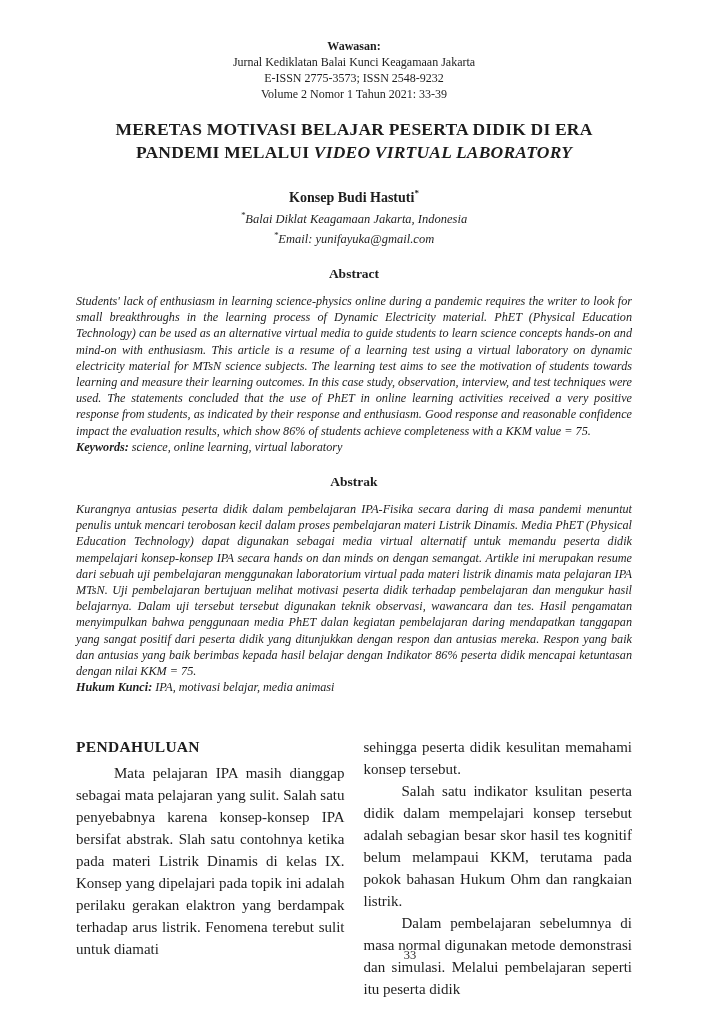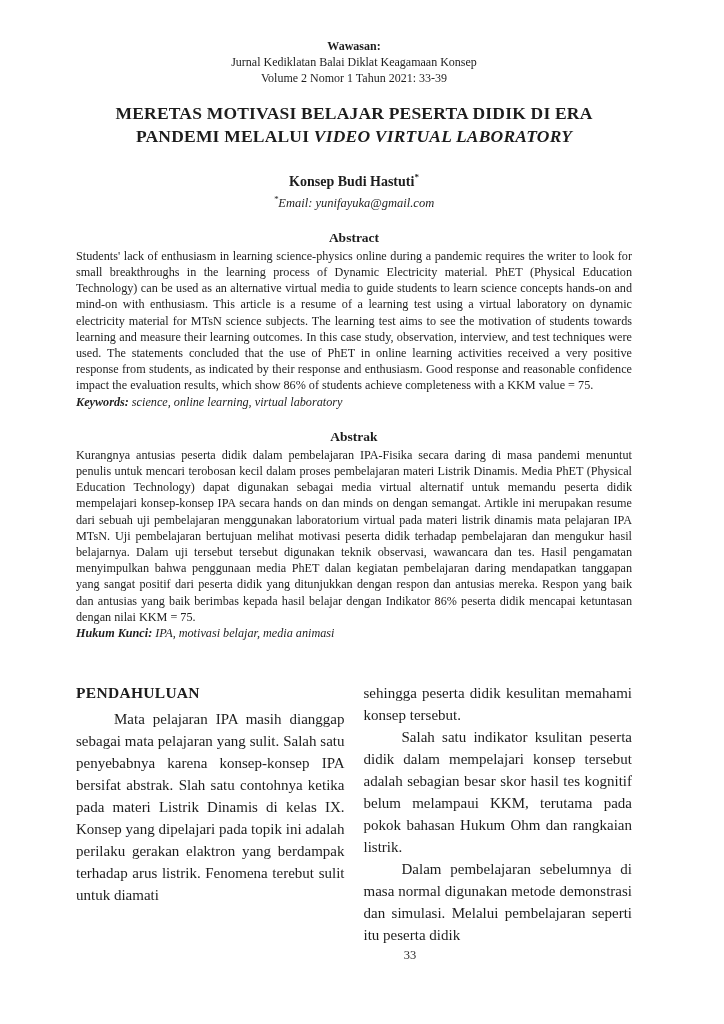--- a/index.html
+++ b/index.html
@@ -58,21 +58,22 @@
   sup { font-size: 9px; }
   
   .abs-heading {
     margin-top: 19px;
     text-align: center;
     font-weight: bold;
     font-size: 13.5px;
     line-height: 16px;
   }
   .abs-body {
-    margin-top: 2px;
+    margin-top: 11px;
+    font-style: italic;
     font-size: 12.2px;
     line-height: 16.2px;
     text-align: justify;
   }
   .abs-keywords {
     font-style: italic;
     font-size: 12.2px;
     line-height: 16.2px;
     text-align: left;
   }
@@ -111,31 +112,33 @@
     padding-left: 48px;
   }
 </style>
 </head>
 <body>
 
 <div class="page">
 
   <div class="journal-header">
     <div class="journal-name">Wawasan:</div>
-    <div>Jurnal Kediklatan Balai Diklat Keagamaan Konsep</div>
+    <div>Jurnal Kediklatan Balai Kunci Keagamaan Jakarta</div>
+    <div>E-ISSN 2775-3573; ISSN 2548-9232</div>
     <div>Volume 2 Nomor 1 Tahun 2021: 33-39</div>
   </div>
 
   <div class="article-title">
     <div>MERETAS MOTIVASI BELAJAR PESERTA DIDIK DI ERA</div>
     <div><span>PANDEMI MELALUI </span><span class="it">VIDEO VIRTUAL LABORATORY</span></div>
   </div>
 
   <div class="author-block">
     <div class="author-name"><span>Konsep Budi Hastuti</span><sup>*</sup></div>
+    <div class="author-aff"><sup>*</sup><span>Balai Diklat Keagamaan Jakarta, Indonesia</span></div>
     <div class="author-aff"><sup>*</sup><span>Email: yunifayuka@gmail.com</span></div>
   </div>
 
   <div class="abs-heading">Abstract</div>
   <div class="abs-body">Students' lack of enthusiasm in learning science-physics online during a pandemic requires the writer to look for small breakthroughs in the learning process of Dynamic Electricity material. PhET (Physical Education Technology) can be used as an alternative virtual media to guide students to learn science concepts hands-on and mind-on with enthusiasm. This article is a resume of a learning test using a virtual laboratory on dynamic electricity material for MTsN science subjects. The learning test aims to see the motivation of students towards learning and measure their learning outcomes. In this case study, observation, interview, and test techniques were used. The statements concluded that the use of PhET in online learning activities received a very positive response from students, as indicated by their response and enthusiasm. Good response and reasonable confidence impact the evaluation results, which show 86% of students achieve completeness with a KKM value = 75.</div>
   <div class="abs-keywords"><span class="kw-label">Keywords:</span><span> science, online learning, virtual laboratory</span></div>
 
   <div class="abs-heading">Abstrak</div>
   <div class="abs-body">Kurangnya antusias peserta didik dalam pembelajaran IPA-Fisika secara daring di masa pandemi menuntut penulis untuk mencari terobosan kecil dalam proses pembelajaran materi Listrik Dinamis. Media PhET (Physical Education Technology) dapat digunakan sebagai media virtual alternatif untuk memandu peserta didik mempelajari konsep-konsep IPA secara hands on dan minds on dengan semangat. Artikle ini merupakan resume dari sebuah uji pembelajaran menggunakan laboratorium virtual pada materi listrik dinamis mata pelajaran IPA MTsN. Uji pembelajaran bertujuan melihat motivasi peserta didik terhadap pembelajaran dan mengukur hasil belajarnya. Dalam uji tersebut tersebut digunakan teknik observasi, wawancara dan tes. Hasil pengamatan menyimpulkan bahwa penggunaan media PhET dalan kegiatan pembelajaran daring mendapatkan tanggapan yang sangat positif dari peserta didik yang ditunjukkan dengan respon dan antusias mereka. Respon yang baik dan antusias yang baik berimbas kepada hasil belajar dengan Indikator 86% peserta didik mencapai ketuntasan dengan nilai KKM = 75.</div>
   <div class="abs-keywords"><span class="kw-label">Hukum Kunci:</span><span>  IPA, motivasi belajar, media animasi</span></div>

